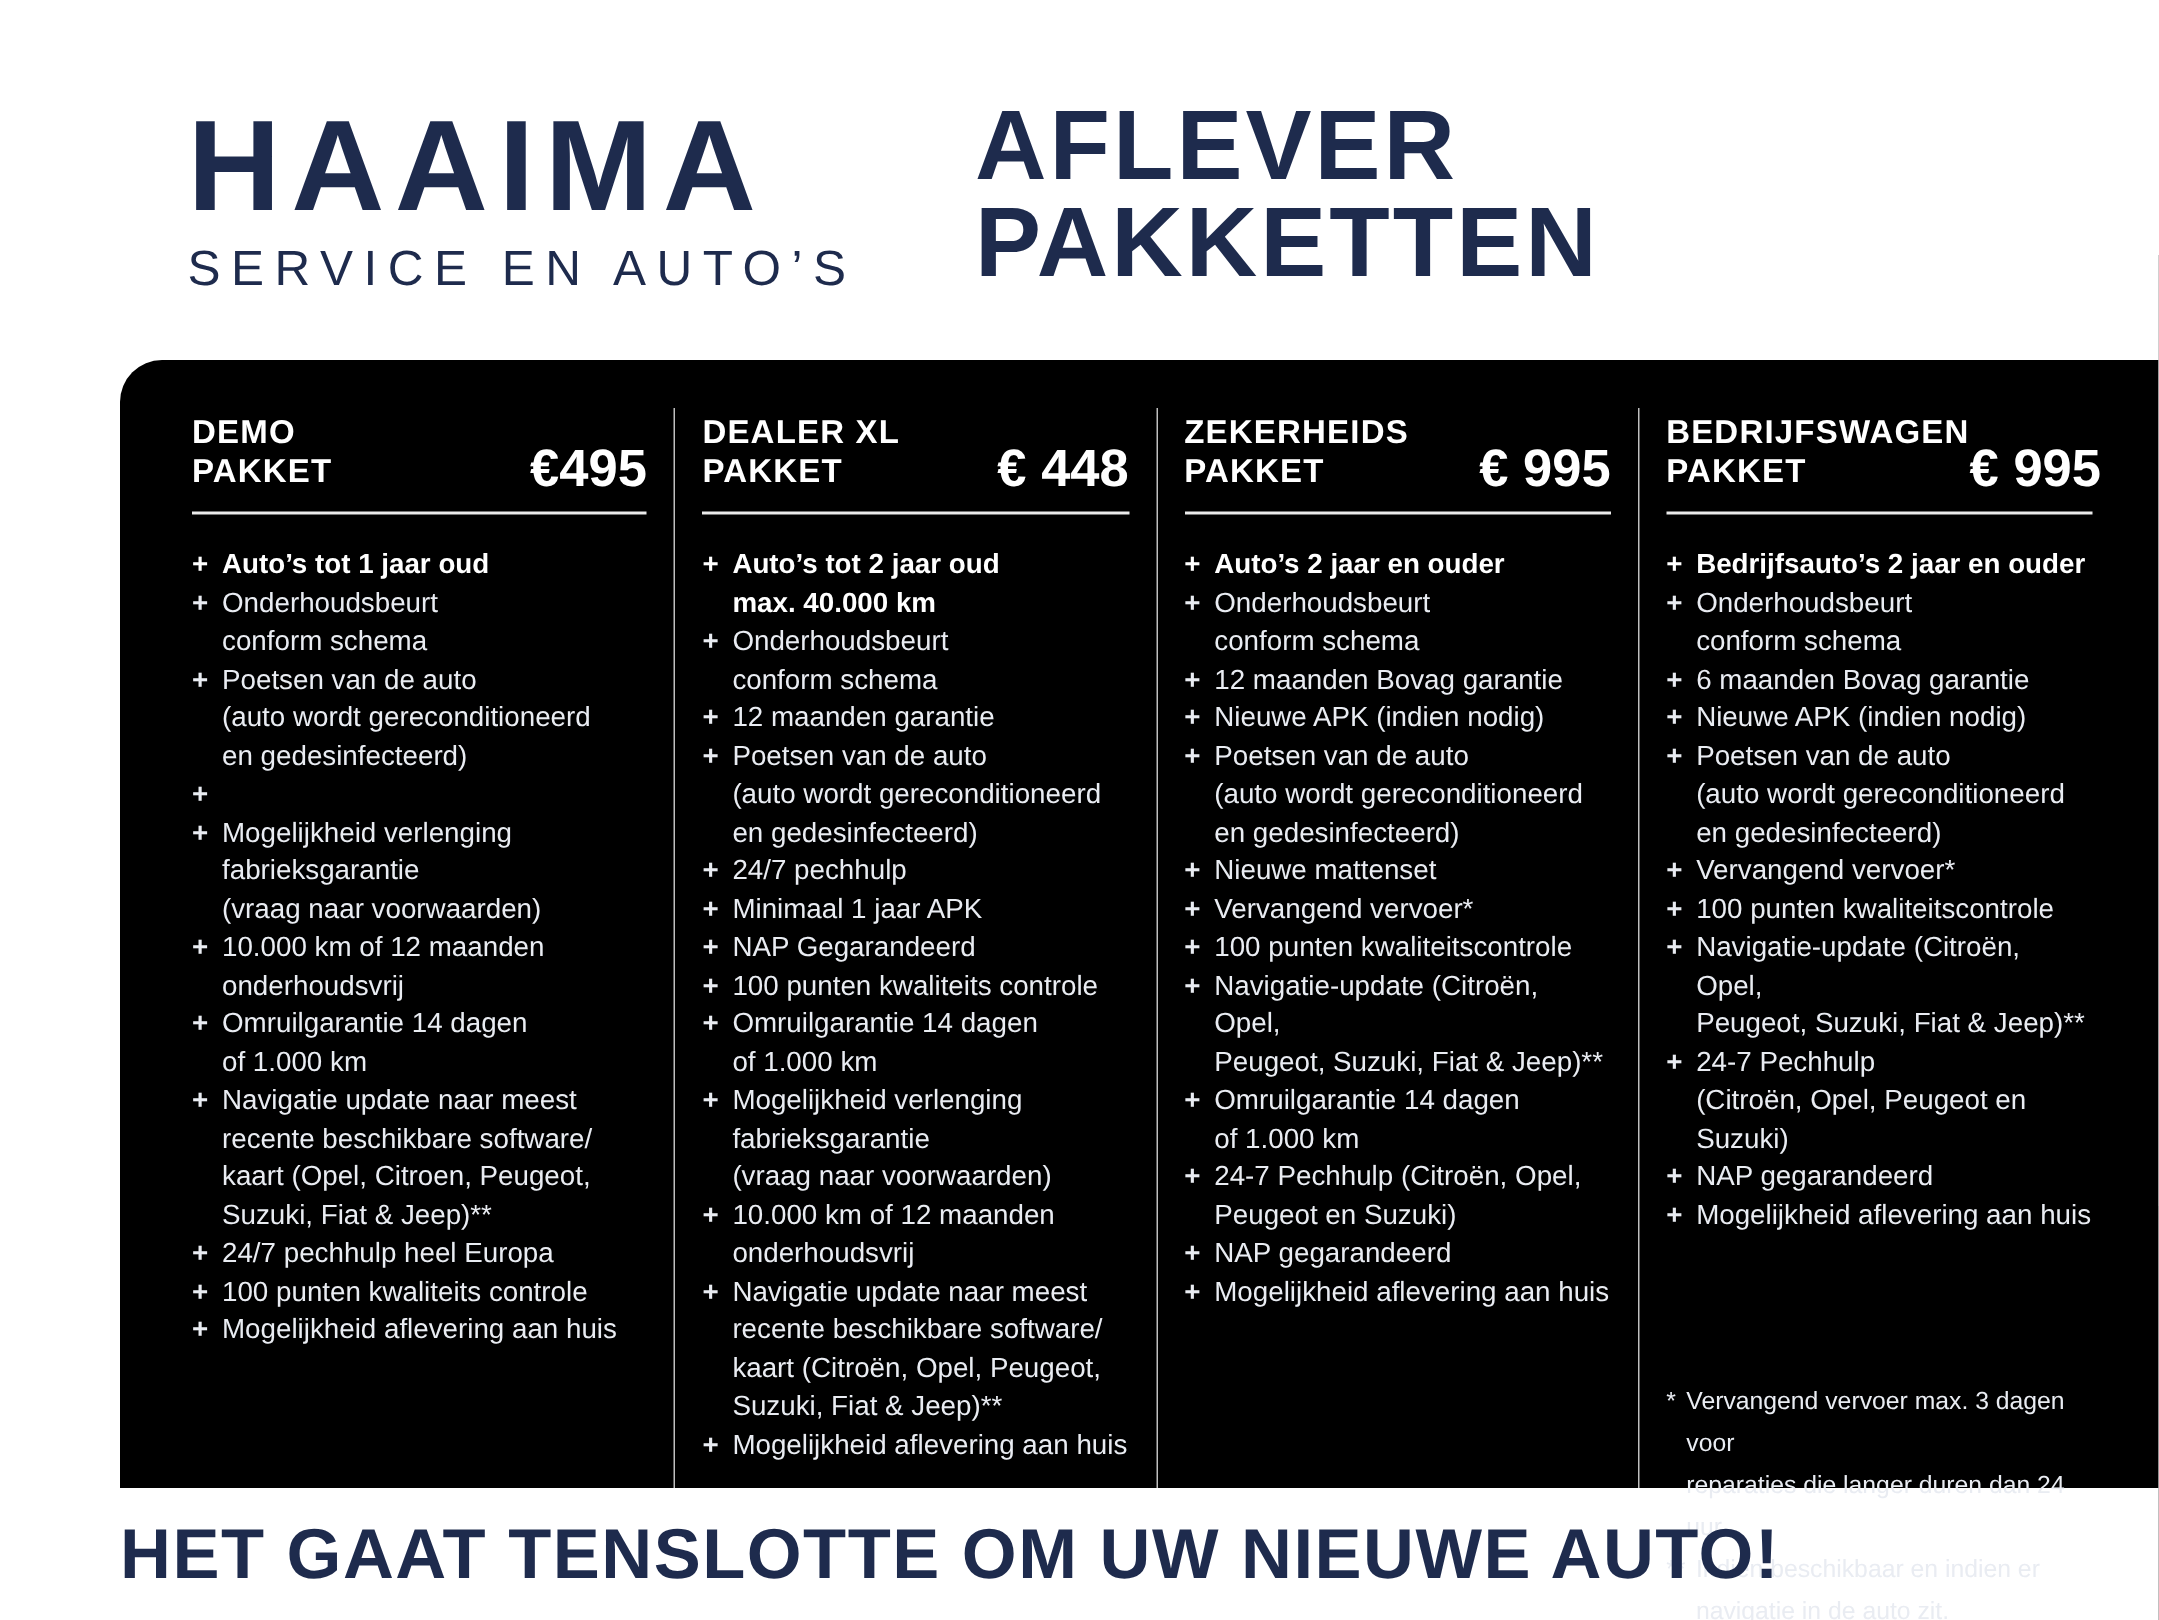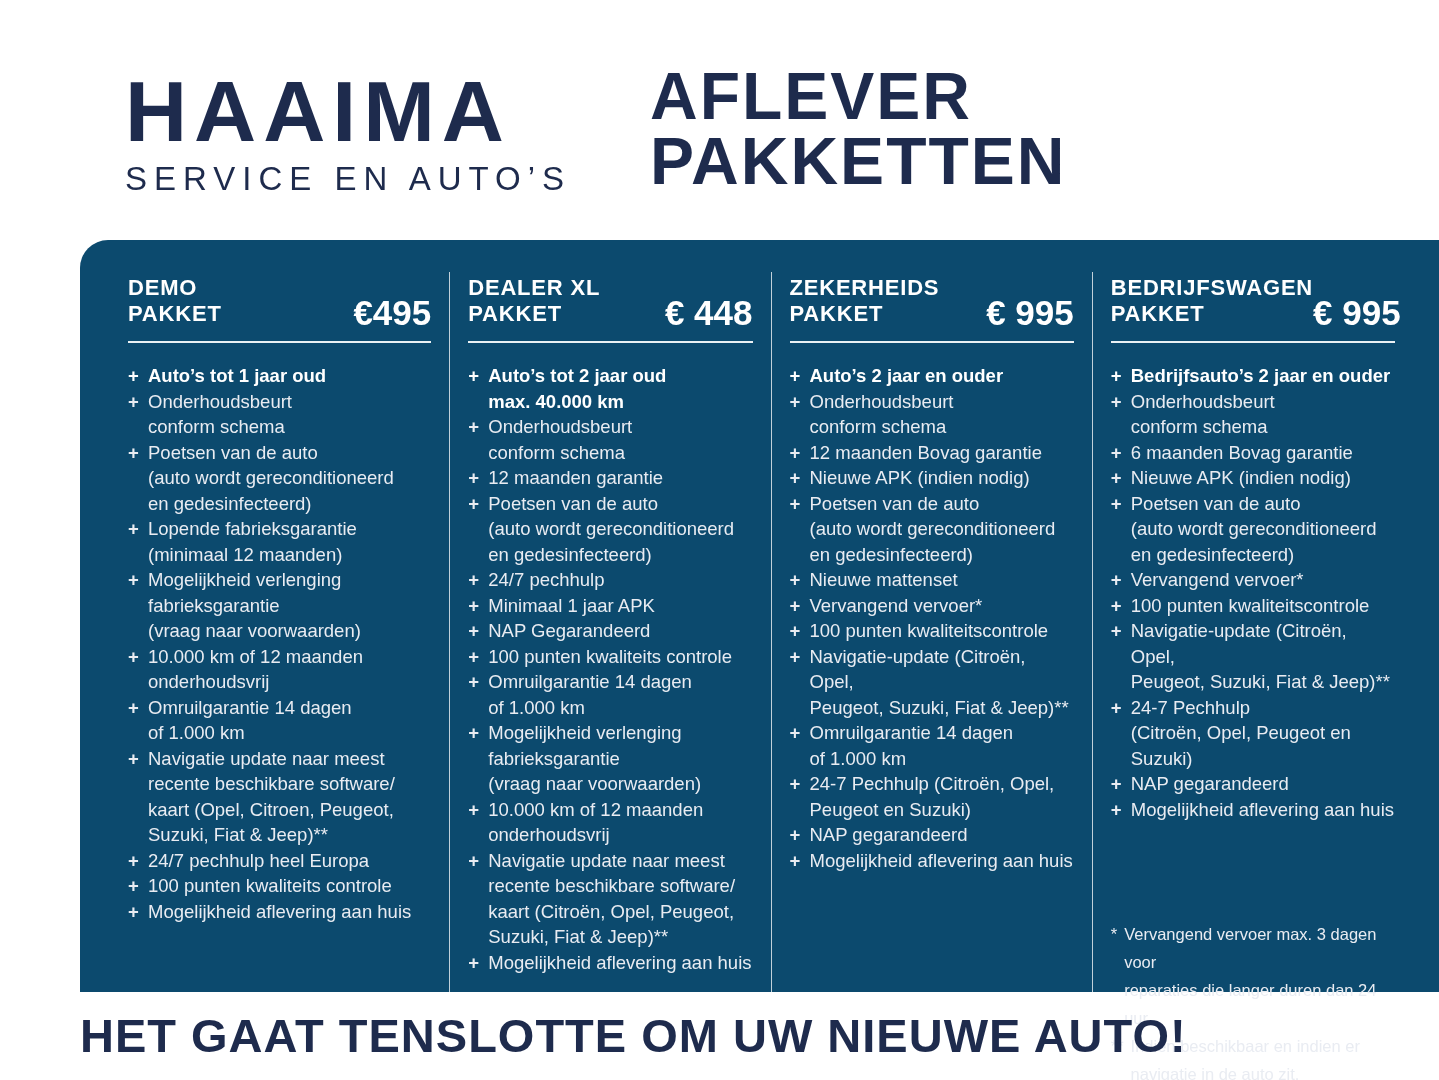--- a/index.html
+++ b/index.html
@@ -9,21 +9,21 @@
 
   
   .logo { position:absolute; left:125px; top:72px; color:#1E2B4D; }
   .logo-name { font-size:86px; line-height:78px; font-weight:700; letter-spacing:7px; }
   .logo-tagline { margin-top:10px; font-size:33px; font-weight:400; letter-spacing:7px; }
   .page-title { position:absolute; left:650px; top:64px; color:#1E2B4D;
     font-size:66px; font-weight:800; line-height:65px; letter-spacing:2px; }
 
   
   .panel { position:absolute; left:80px; top:240px; width:1359px; height:752px;
-    background:#0c4a6e; border-radius:28px 0 0 0;
+    background:#000000; border-radius:28px 0 0 0;
     padding:32px 26px 26px 48px; color:#ECEEF4; }
   .cols { display:grid; grid-template-columns:repeat(4,1fr); height:100%; }
   .col { padding-right:18px; min-width:0; }
   .col + .col { border-left:1px solid rgba(255,255,255,0.75); padding-left:18px; }
 
   .pkg-header { display:flex; justify-content:space-between; align-items:flex-end; min-height:54px; }
   .pkg-name { font-size:22px; font-weight:700; line-height:26px; letter-spacing:0.8px; color:#FFFFFF; }
   .pkg-price { font-size:35px; font-weight:700; color:#FFFFFF; white-space:nowrap; line-height:28px;margin-top:27px; }
   .pkg-rule { height:2px; background:rgba(255,255,255,0.92); margin-top:14px; }
 
@@ -84,22 +84,20 @@
 
             <li>
               <span class="plus">+</span>
               <span class="txt">Poetsen van de auto
 (auto wordt gereconditioneerd
 en gedesinfecteerd)</span>
             </li>
 
             <li>
               <span class="plus">+</span>
-              <span class="txt">Lopende fabrieksgarantie
-(minimaal 12 maanden)</span>
             </li>
 
             <li>
               <span class="plus">+</span>
               <span class="txt">Mogelijkheid verlenging
 fabrieksgarantie
 (vraag naar voorwaarden)</span>
             </li>
 
             <li>

